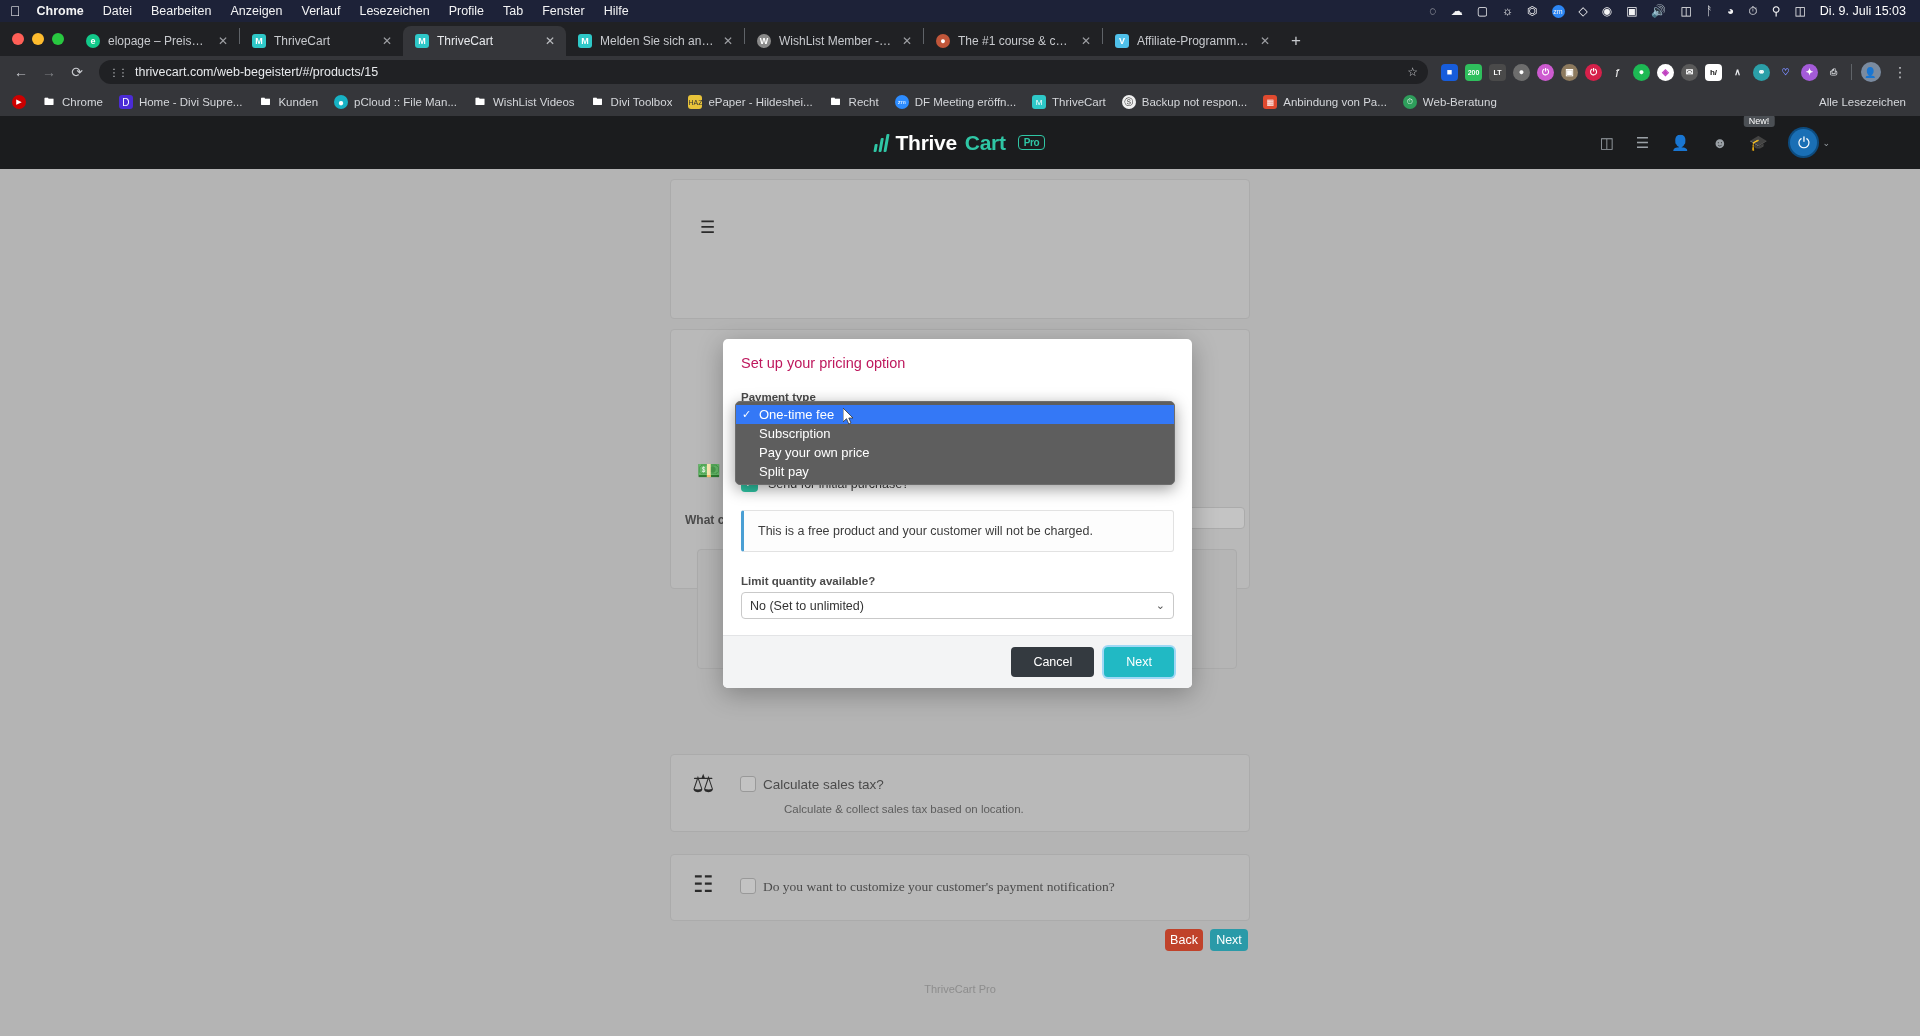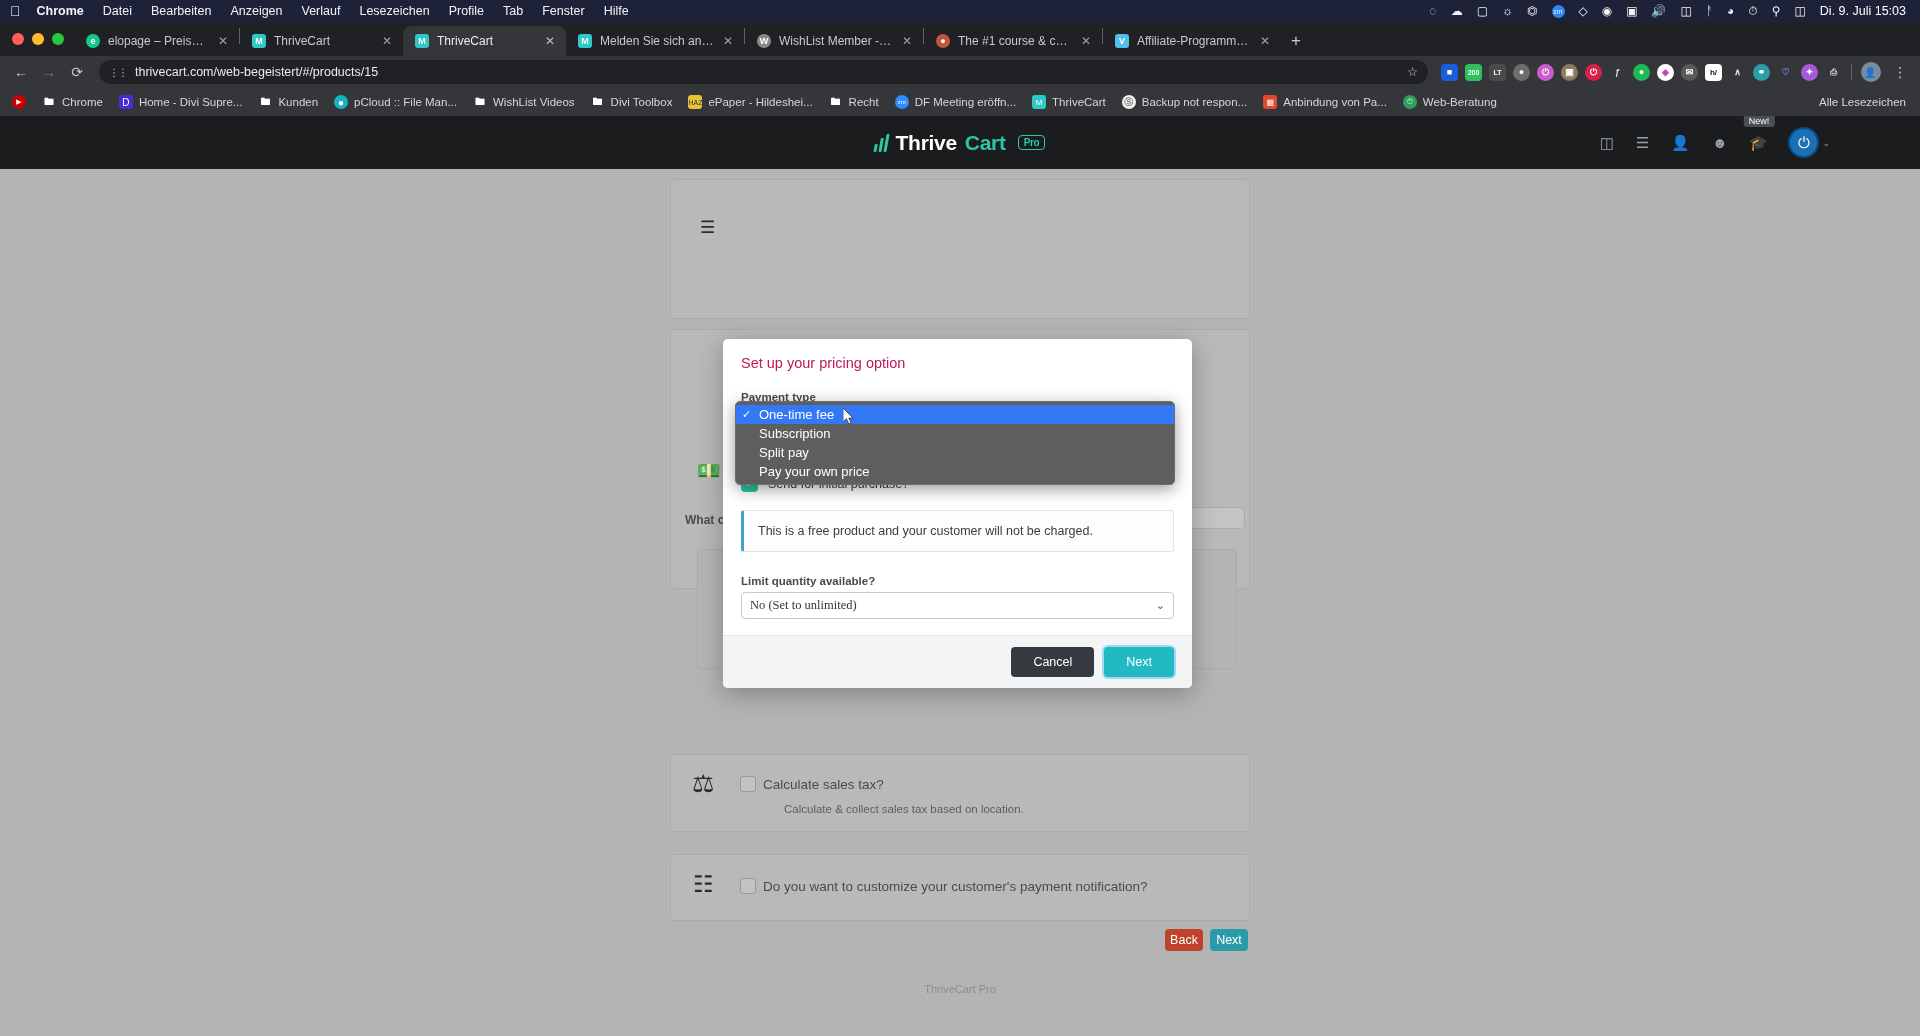--- a/index.html
+++ b/index.html
@@ -129,21 +129,21 @@
   .cb-row { display: flex; align-items: center; gap: 10px; }
   .cb-on { width: 17px; height: 17px; border-radius: 4px; background: #2fc6a5;
     display: flex; align-items: center; justify-content: center; color: #fff; font-size: 11px; }
   .cb-lbl { font-size: 12.5px; color: #3c3c3c; }
   .notice {
     margin: 18px 0 0; border: 1px solid #e2e2e2; border-left: 3px solid #4a9fd4;
     background: #fdfdfd; border-radius: 3px; padding: 13px 14px; font-size: 12.5px; color: #3c3c3c;
   }
   .sel-real {
     width: 100%; height: 27px; border: 1px solid #c9c9c9; border-radius: 4px; background: #fff;
-    font-size: 12.5px; color: #333; padding: 8px 8px; font-family: Liberation Serif, serif;
+    font-size: 12.5px; color: #333; padding: 8px 8px; font-family: Liberation Sans, sans-serif;
     -webkit-appearance: none; appearance: none;
     display:flex; align-items:center; justify-content:space-between;
   }
   .modal-foot {
     background: #f3f4f5; border-top: 1px solid #e3e4e6; border-radius: 0 0 5px 5px;
     padding: 11px 18px; display: flex; justify-content: flex-end; gap: 10px;
   }
   .btn { border: none; border-radius: 4px; font-size: 12.5px; padding: 8px 22px; color: #fff;
          font-family: "Liberation Sans", sans-serif; cursor: pointer; }
   .btn-cancel { background: #343a40; }
@@ -384,21 +384,21 @@
 
       <div class="bg-card" style="left:670px; top:585px; width:580px; height:78px;"></div>
       <div class="bg-icon" style="left:692px; top:600px; font-size:25px;">⚖</div>
       <div class="bg-check" style="left:740px; top:607px;"></div>
       <div class="bg-text" style="left:763px; top:608px; font-size:13.5px;">Calculate sales tax?</div>
       <div class="bg-text small" style="left:784px; top:634px;">Calculate &amp; collect sales tax based on location.</div>
 
       <div class="bg-card" style="left:670px; top:685px; width:580px; height:67px;"></div>
       <div class="bg-icon" style="left:693px; top:702px; font-size:23px;">☷</div>
       <div class="bg-check" style="left:740px; top:709px;"></div>
-      <div class="bg-text" style="left:763px; top:710px; font-size:13.5px;">Do you want to customize your customer's payment notification?</div>
+      <div class="bg-text" style="left:763px; top:710px; font-size:13.5px;font-family:Liberation Serif, serif;">Do you want to customize your customer's payment notification?</div>
 
       <div class="bg-btn" style="left:1165px; top:760px; width:38px; height:22px; background:#c0422a;">Back</div>
       <div class="bg-btn" style="left:1210px; top:760px; width:38px; height:22px; background:#2a9aa8;">Next</div>
 
       <div class="footer-t" style="top:812px;">
         <div>ThriveCart Pro</div>
       </div>
 
       <div class="modal">
         <div class="modal-head">
@@ -435,25 +435,25 @@
         <div class="np-item sel">
           <span class="np-check">✓</span>
           <span>One-time fee</span>
         </div>
         <div class="np-item">
           <span class="np-check"></span>
           <span>Subscription</span>
         </div>
         <div class="np-item">
           <span class="np-check"></span>
-          <span>Split pay</span>
+          <span>Pay your own price</span>
         </div>
         <div class="np-item">
           <span class="np-check"></span>
-          <span>Pay your own price</span>
+          <span>Split pay</span>
         </div>
       </div>
 
       <svg class="cursor-arrow" viewBox="0 0 12 18">
         <path d="M0 0 L0 14 L3.5 10.7 L5.8 16 L8 15 L5.8 10 L10 10 Z" fill="#ffffff" stroke="#333" stroke-width="0.8"></path>
       </svg>
 
     </div>
   </div>
 </div>

